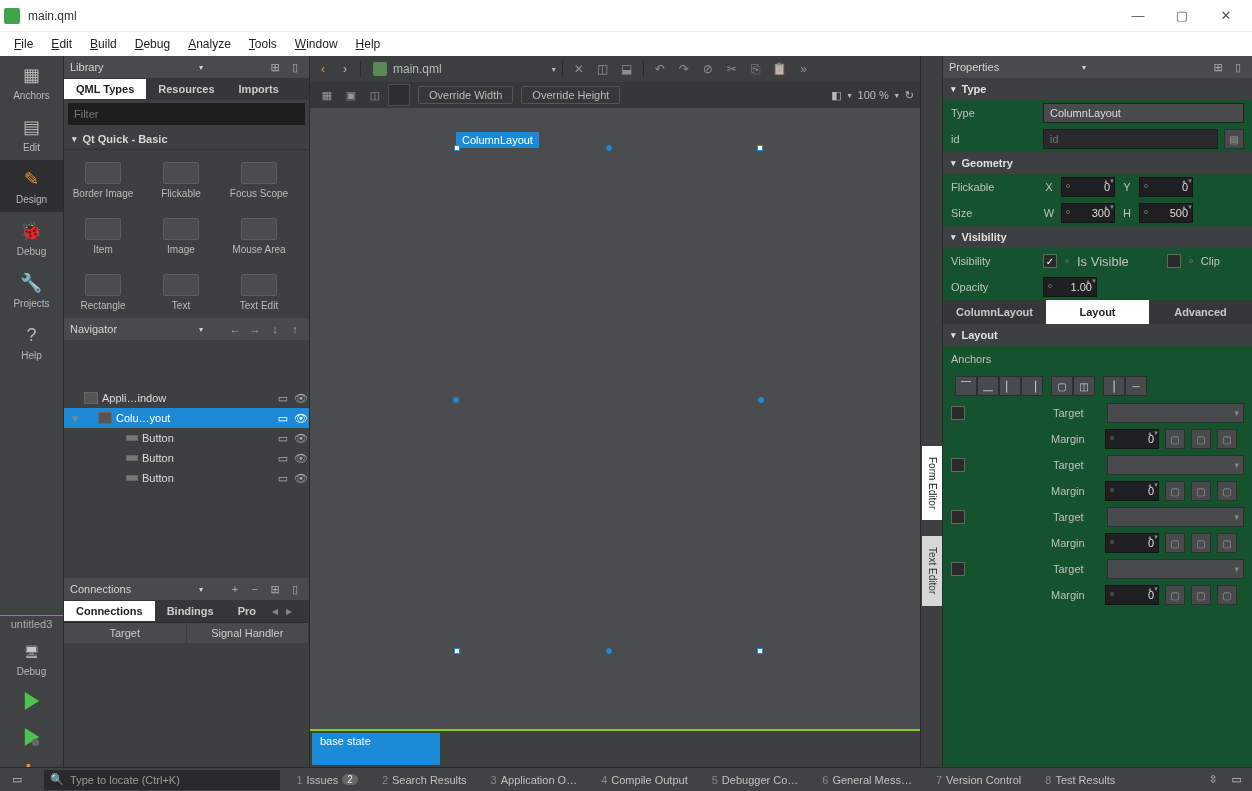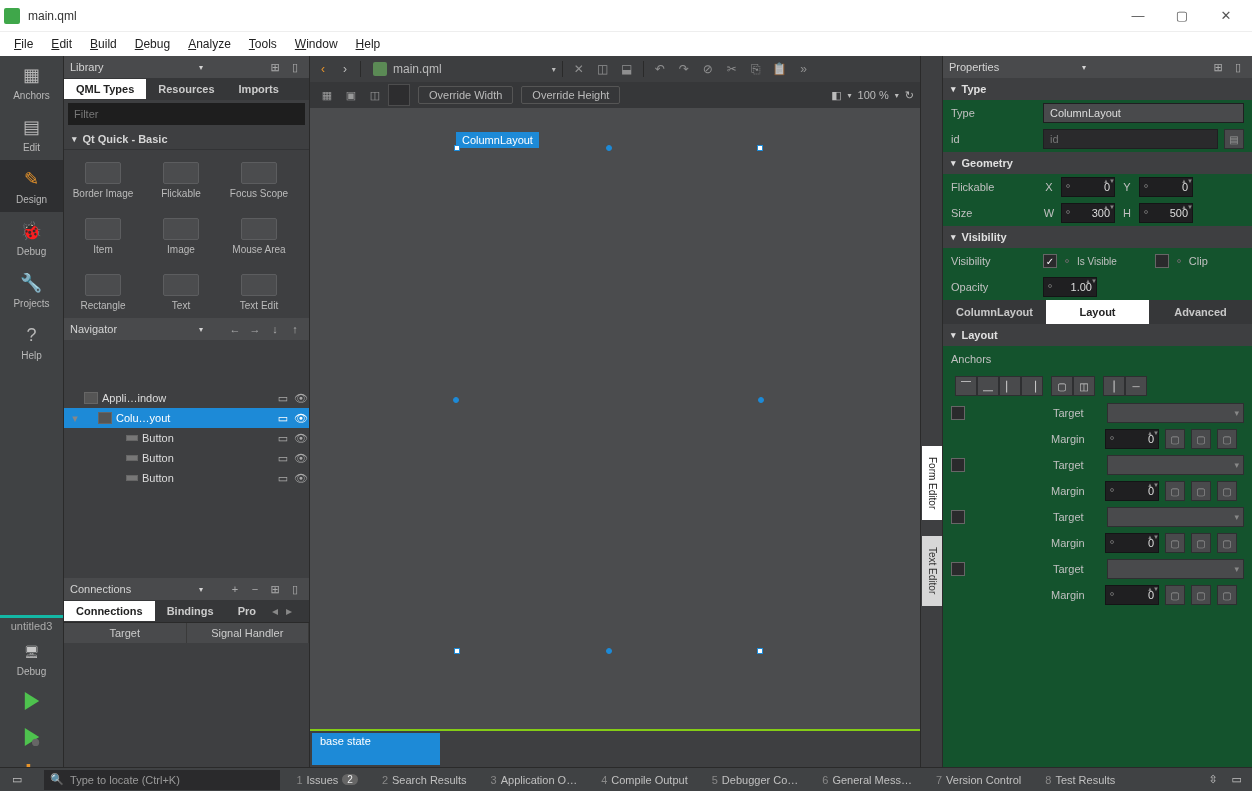--- a/index.html
+++ b/index.html
@@ -15,21 +15,21 @@
 .menubar span u { text-decoration: underline; }
 
 .app { display: flex; height: calc(791px - 32px - 24px); background: #3a3a3c; }
 
 
 .modebar { width: 64px; background: #404244; display: flex; flex-direction: column; border-right: 1px solid #2a2a2a; }
 .mode-item { height: 52px; display: flex; flex-direction: column; align-items: center; justify-content: center; color: #b8b8b8; font-size: 10px; gap: 3px; cursor: default; }
 .mode-item.active { background: #2e2f31; }
 .mode-item .glyph { width: 24px; height: 24px; display: flex; align-items: center; justify-content: center; font-size: 18px; }
 .modebar .stretch { flex: 1; }
-.modebar .proj { height: 20px; color: #aaa; font-size: 11px; text-align:center; border-top:3px solid #14b8a6; padding-top:2px}
+.modebar .proj { height: 20px; color: #aaa; font-size: 11px; text-align:center; border-top:1px solid #14b8a6; padding-top:2px}
 .modebar .picon{ width:32px;height:28px;display:flex;align-items:center;justify-content:center;margin:3px auto 0;}
 .modebar .dbg-lbl{font-size:10px;color:#b8b8b8;text-align:center;margin-bottom:6px}
 .modebar .runbtn{height:36px;display:flex;align-items:center;justify-content:center;}
 
 
 .leftcol { width: 246px; background: #3e3f41; display: flex; flex-direction: column; border-right:1px solid #2a2a2a;}
 
 .panel-hdr { height: 22px; background: #494a4c; display: flex; align-items: center; padding: 0 6px; gap: 4px; color: #d4d4d4; font-size: 11px;}
 .panel-hdr .title { flex: 1; }
 .panel-hdr .btn { width: 16px; height: 16px; display: flex; align-items: center; justify-content: center; opacity:.7; }
@@ -430,21 +430,21 @@
           <span>500</span>
           <span class="arws">▲▼</span>
         </div>
     </div>
 
     <div class="sect-hdr">Visibility</div>
     <div class="prow">
       <div class="lbl">Visibility</div>
       <div class="chk on"></div>
       <span class="dot" style="position:static;display:inline-block;width:4px;height:4px;border:1px solid #666;border-radius:50%;margin:0 2px"></span>
-      <span style="font-size:10px;color:#c0c0c0">Is Visible</span>
+      <span style="font-size:13px;color:#c0c0c0">Is Visible</span>
       <div style="width:26px"></div>
       <div class="chk"></div>
       <span class="dot" style="position:static;display:inline-block;width:4px;height:4px;border:1px solid #666;border-radius:50%;margin:0 2px"></span>
       <span style="font-size:11px;color:#c0c0c0">Clip</span>
     </div>
     <div class="prow">
       <div class="lbl">Opacity</div>
       <div class="spin">
           <span class="dot"></span>
           <span>1.00</span>

